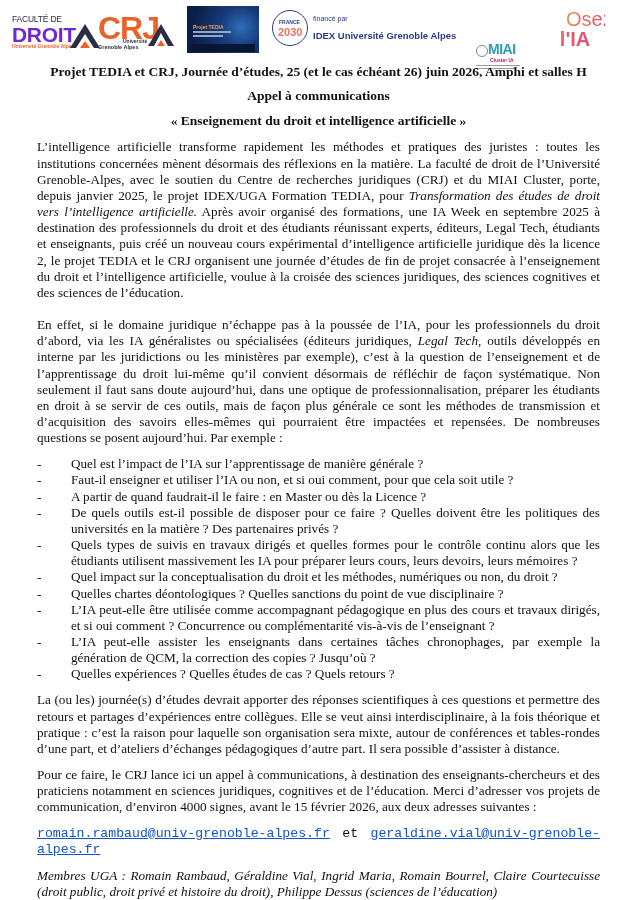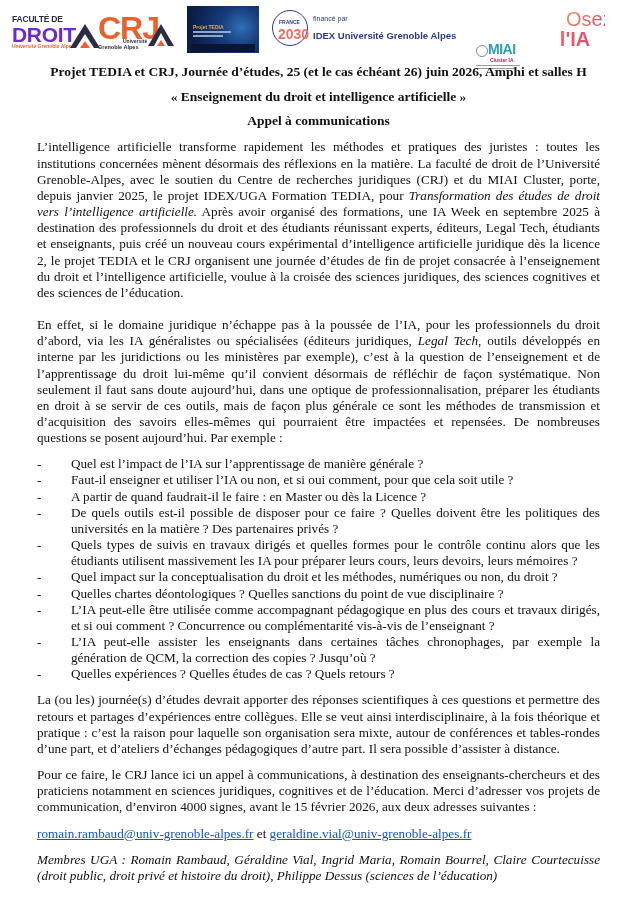--- a/index.html
+++ b/index.html
@@ -3,21 +3,21 @@
 <meta charset="utf-8">
 <style>
   html, body { margin: 0; padding: 0; background: #ffffff; }
   body { width: 637px; height: 900px; position: relative; overflow: hidden;
          font-family: "Liberation Serif", serif; color: #111; }
   .logos { position: absolute; left: 0; top: 0; width: 637px; height: 55px; }
   .logo { position: absolute; font-family: "Liberation Sans", sans-serif; }
 
   
   .fd { left: 12px; top: 12px; width: 80px; height: 40px; }
-  .fd .l1 { position:absolute; left:0; top:2px; font-size:8.5px; font-weight:bold; color:#2b2d42; letter-spacing:-0.2px; white-space:nowrap; }
+  .fd .l1 { position:absolute; left:0; top:2px; font-size:8.5px; font-weight:normal; color:#2b2d42; letter-spacing:-0.2px; white-space:nowrap; }
   .fd .l2 { position:absolute; left:0; top:11px; font-size:21px; font-weight:bold; color:#6d28d9; letter-spacing:-0.3px; }
   .fd .l3 { position:absolute; left:0; top:31px; font-size:5px; font-weight:bold; color:#e8632b; white-space:nowrap; }
   .fd .tri { position:absolute; left:58px; top:12px; width:0; height:0;
              border-left:15px solid transparent; border-right:15px solid transparent; border-bottom:24px solid #2b2d42; }
   .fd .tri-in { position:absolute; left:64px; top:22px; width:0; height:0;
              border-left:9px solid transparent; border-right:9px solid transparent; border-bottom:14px solid #fff; }
   .fd .tri-or { position:absolute; left:68px; top:29px; width:0; height:0;
              border-left:5px solid transparent; border-right:5px solid transparent; border-bottom:7px solid #e8632b; }
 
   
@@ -37,21 +37,21 @@
            background: radial-gradient(circle at 75% 45%, #2f6fb8 0%, #163a78 35%, #0c1f4a 80%); }
   .tedia .t1 { position:absolute; left:6px; top:18px; font-size:5px; color:#f0a35a; font-weight:bold; }
   .tedia .t2 { position:absolute; left:6px; top:25px; width:38px; height:2px; background:#8fa7c9; }
   .tedia .t3 { position:absolute; left:6px; top:29px; width:30px; height:2px; background:#8fa7c9; }
   .tedia .bar { position:absolute; left:4px; top:38px; width:64px; height:8px; background:#0a1533; }
 
   
   .fr { left: 272px; top: 10px; width: 34px; height: 34px; border-radius: 50%;
         border: 1.5px solid #2b3a8a; background:#fff; }
   .fr .a { position:absolute; left:6px; top:8px; font-size:5px; font-weight:bold; color:#2b3a8a; }
-  .fr .b { position:absolute; left:5px; top:15px; font-size:14px; font-weight:bold; color:#ef6f62; }
+  .fr .b { position:absolute; left:5px; top:15px; font-size:11px; font-weight:bold; color:#ef6f62; }
   .idex { left: 313px; top: 15px; }
   .idex .s { font-size:7px; color:#2b3a8a; }
   .idex .m { font-size:9.5px; font-weight:bold; color:#2b3a8a; white-space:nowrap; margin-top:8px; }
 
   
   .miai { left: 476px; top: 14px; width: 50px; height: 36px; margin-top: 27px; }
   .miai .seal { position:absolute; left:0; top:4px; width:10px; height:10px; border-radius:50%; border:1px solid #888; }
   .miai .m { position:absolute; left:12px; top:0px; font-size:14px; font-weight:bold; color:#2a9db4; letter-spacing:-0.5px; }
   .miai .c { position:absolute; left:14px; top:16px; font-size:5px; font-weight:bold; color:#c2185b; }
   .miai .s1 { position:absolute; left:0; top:24px; width:44px; height:1px; background:#999; }
@@ -71,21 +71,21 @@
   .h2 { margin-top:9px; }
   .h3 { margin-top:8px; }
   p { margin:0; text-align:justify; }
   .p1 { margin-top:10px; }
   .p2 { margin-top:16px; }
   ul.qs { list-style:none; margin:10px 0 0 0; padding:0; }
   ul.qs li { position:relative; padding-left:34px; text-align:justify; }
   ul.qs li .dash { position:absolute; left:0; top:0; }
   .p3 { margin-top:10px; }
   .p4 { margin-top:10px; }
-  .mails { margin-top:10px; }
+  .mails { margin-top:10px;font-family:Liberation Mono, monospace; }
   .mails a { color:#1155cc; text-decoration:underline; }
   .it { font-style:italic; }
   .p5 { margin-top:10px; }
   .p6 { margin-top:10px; }
 </style>
 </head>
 <body>
 
 <div class="logos">
   <div class="logo fd">
@@ -126,22 +126,22 @@
     <span class="s2"></span>
   </div>
   <div class="logo osez">
     <div class="o">Osez</div>
     <div class="i">l'IA</div>
   </div>
 </div>
 
 <div class="content">
   <div class="h h1">Projet TEDIA et CRJ, Journée d’études, 25 (et le cas échéant 26) juin 2026, Amphi et salles H</div>
+  <div class="h h3">Appel à communications</div>
   <div class="h h2">« Enseignement du droit et intelligence artificielle »</div>
-  <div class="h h3">Appel à communications</div>
 
   <p class="p1"><span>L’intelligence artificielle transforme rapidement les méthodes et pratiques des juristes : toutes les institutions concernées mènent désormais des réflexions en la matière. La faculté de droit de l’Université Grenoble-Alpes, avec le soutien du Centre de recherches juridiques (CRJ) et du MIAI Cluster, porte, depuis janvier 2025, le projet IDEX/UGA Formation TEDIA, pour </span><em>Transformation des études de droit vers l’intelligence artificielle.</em><span> Après avoir organisé des formations, une IA Week en septembre 2025 à destination des professionnels du droit et des étudiants réunissant experts, éditeurs, Legal Tech, étudiants et enseignants, puis créé un nouveau cours expérimental d’intelligence artificielle juridique dès la licence 2, le projet TEDIA et le CRJ organisent une journée d’études de fin de projet consacrée à l’enseignement du droit et l’intelligence artificielle, voulue à la croisée des sciences juridiques, des sciences cognitives et des sciences de l’éducation.</span></p>
 
   <p class="p2"><span>En effet, si le domaine juridique n’échappe pas à la poussée de l’IA, pour les professionnels du droit d’abord, via les IA généralistes ou spécialisées (éditeurs juridiques, </span><em>Legal Tech</em><span>, outils développés en interne par les juridictions ou les ministères par exemple), c’est à la question de l’enseignement et de l’apprentissage du droit lui-même qu’il convient désormais de réfléchir de façon systématique. Non seulement il faut sans doute aujourd’hui, dans une optique de professionnalisation, préparer les étudiants en droit à se servir de ces outils, mais de façon plus générale ce sont les méthodes de transmission et d’acquisition des savoirs elles-mêmes qui pourraient être impactées et repensées. De nombreuses questions se posent aujourd’hui. Par exemple :</span></p>
 
   <ul class="qs">
     <li><span class="dash">-</span><span>Quel est l’impact de l’IA sur l’apprentissage de manière générale ?</span></li>
     <li><span class="dash">-</span><span>Faut-il enseigner et utiliser l’IA ou non, et si oui comment, pour que cela soit utile ?</span></li>
     <li><span class="dash">-</span><span>A partir de quand faudrait-il le faire : en Master ou dès la Licence ?</span></li>
     <li><span class="dash">-</span><span>De quels outils est-il possible de disposer pour ce faire ? Quelles doivent être les politiques des universités en la matière ? Des partenaires privés ?</span></li>

